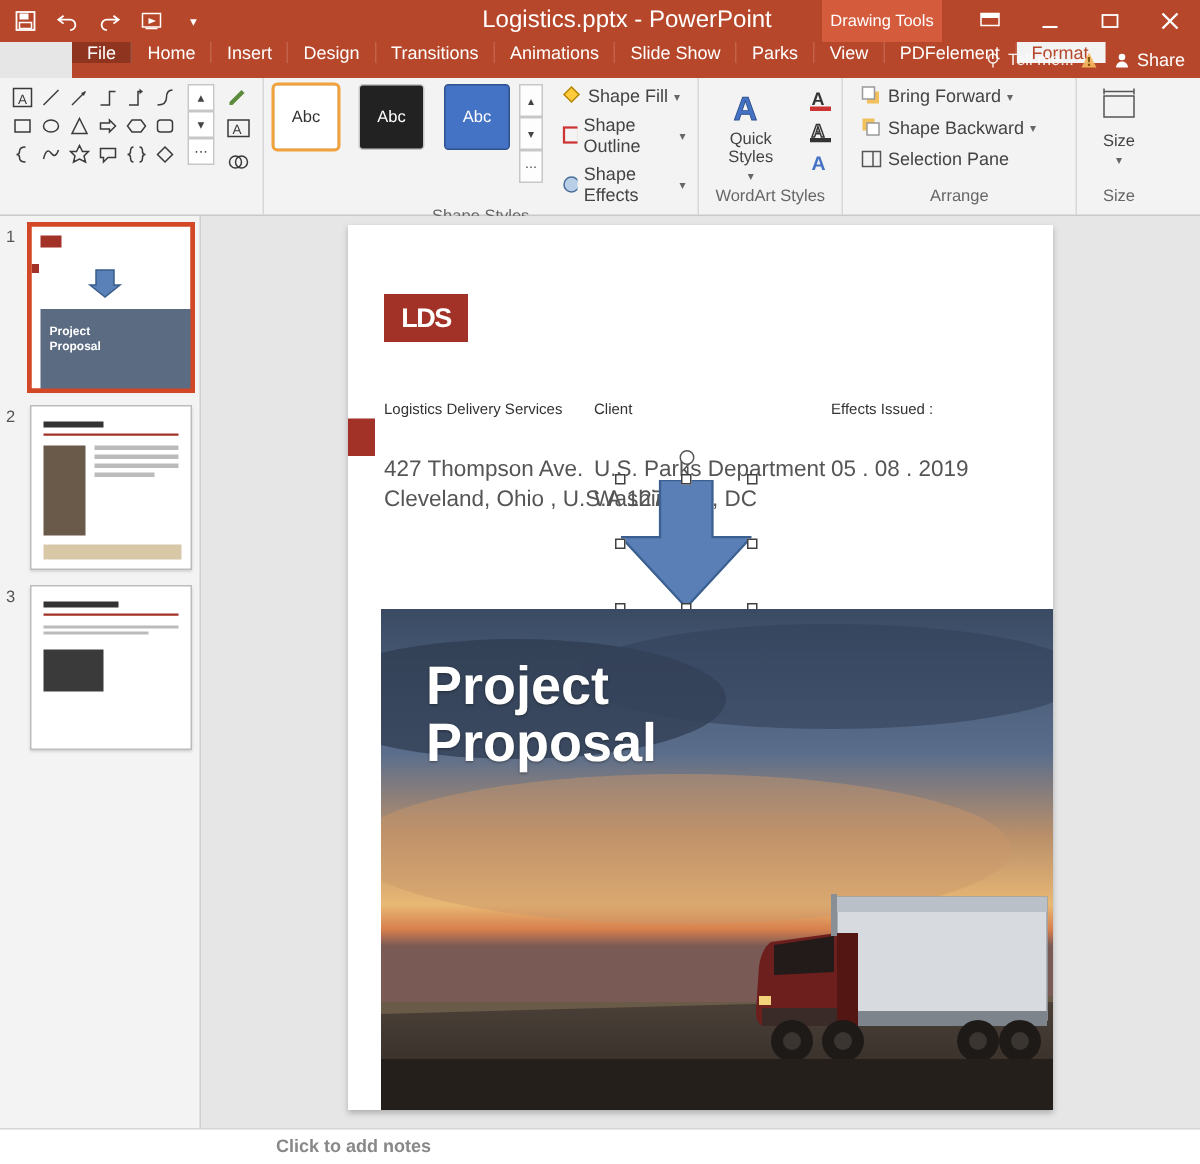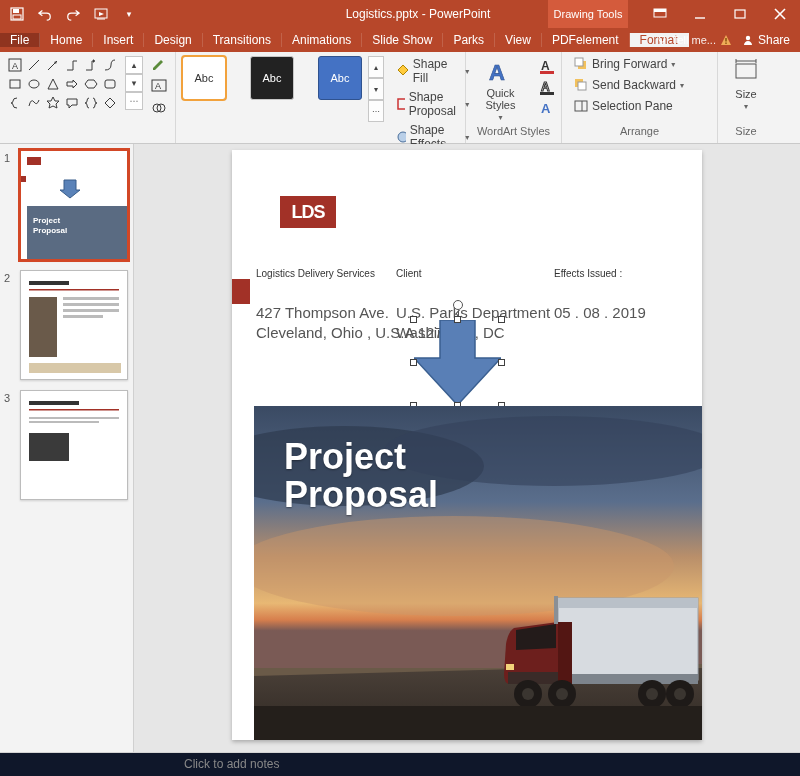--- a/index.html
+++ b/index.html
@@ -2,46 +2,46 @@
 <html><head>
 <meta charset="utf-8">
 <style>
   * { box-sizing: border-box; margin: 0; padding: 0; font-family: "Segoe UI", Arial, sans-serif; }
   body { width: 800px; height: 776px; overflow: hidden; background: #e6e6e6; font-size: 12px; color: #444; }
 
   
   .titlebar { height: 28px; background: #b7472a; display: flex; align-items: center; color: #fff; position: relative; }
   .titlebar .qat { display: flex; gap: 14px; padding: 0 10px; align-items: center; }
   .titlebar .qat .ico { width: 14px; height: 14px; display: flex; align-items: center; justify-content: center; }
-  .titlebar .title { position: absolute; left: 50%; transform: translateX(-50%); font-size: 12px; padding-left: 36px; }
+  .titlebar .title { position: absolute; left: 50%; transform: translateX(-50%); font-size: 16px; padding-left: 36px; }
   .titlebar .context-tab { position:absolute; right:172px; top:0; height:28px; width:80px; background:#d45b3c; display:flex; align-items:center; justify-content:center; font-size:11px; }
   .titlebar .wincontrols { position: absolute; right: 0; top: 0; display: flex; }
   .titlebar .winbtn { width: 40px; height: 28px; display: flex; align-items: center; justify-content: center; }
 
   
-  .tabs { height: 24px; background: #b7472a; display: flex; align-items: center; color: #fff; font-size: 12px; position: relative; }
+  .tabs { height: 24px; background: #b7472a; display: flex; align-items: flex-start; color: #fff; font-size: 12px; position: relative; margin-left: 48px; }
   .tabs .tab { padding: 0 10px; display: flex; align-items: center; border-right: 1px solid rgba(255,255,255,0.15); cursor: pointer; }
   .tabs .tab.file { background: #8f341f; }
   .tabs .tab.active { background: #f3f3f3; color: #b7472a; }
   .tabs .right { position: absolute; right: 0; top: 0; height: 24px; display: flex; align-items: center; gap: 4px; padding-right:4px; }
   .tabs .tell { color:#fff; opacity:.9; font-size:11px; display:flex; align-items:center; gap:4px; }
   .tabs .share { color:#fff; font-size:12px; display:flex; align-items:center; gap:4px; padding:0 6px; }
 
   
   .ribbon { height: 92px; background: #f3f3f3; border-bottom: 1px solid #c9c9c9; display: flex; }
   .group { border-right: 1px solid #d8d8d8; padding: 4px 6px 2px 6px; display: flex; flex-direction: column; justify-content: space-between; position: relative; }
   .group .body { flex: 1; display: flex; align-items: flex-start; gap: 6px; }
   .group .label { font-size: 11px; text-align: center; color: #666; height: 16px; position: relative; }
 
   .shape-gallery { display: grid; grid-template-columns: repeat(6, 18px); grid-template-rows: repeat(3, 18px); gap:1px; }
   .shape-gallery .sc { width:18px; height:18px; display:flex;align-items:center;justify-content:center; }
   .side-col { display:flex; flex-direction:column; gap:0; }
   .side-col .sbtn { width:18px; height:18px; border:1px solid #c7c7c7; font-size:9px; display:flex;align-items:center;justify-content:center; background:#fff; }
 
-  .style-gallery { display:flex; gap:24px; align-items:flex-end; }
+  .style-gallery { display:flex; gap:13px; align-items:flex-end; }
   .style-swatch { width:44px; height:44px; border:1px solid #c7c7c7; border-radius:3px; display:flex; align-items:center; justify-content:center; font-size:11px; }
   .style-swatch.sel { outline:2px solid #f2a23c; outline-offset:-1px; }
   .style-swatch.white { background:#fff; color:#333; }
   .style-swatch.black { background:#222; color:#fff; }
   .style-swatch.blue  { background:#4472c4; color:#fff; border:1px solid #2f528f; }
   .style-side { display:flex; flex-direction:column; gap:0; }
   .style-side .sbtn { width:16px; height:22px; border:1px solid #c7c7c7; font-size:8px; display:flex;align-items:center;justify-content:center; background:#fdfdfd; }
   .menu-col { display:flex; flex-direction:column; gap:3px; font-size:12px; margin-left:4px; }
   .menu-item { display:flex; align-items:center; gap:4px; padding:1px 2px; cursor:pointer; }
   .menu-item .chev { font-size:8px; color:#666; }
@@ -52,40 +52,40 @@
   .main { display:flex; height: calc(776px - 28px - 24px - 92px - 24px); background:#e6e6e6; }
   .thumbs { width:134px; background:#f3f3f3; border-right:1px solid #d0d0d0; overflow:auto; padding:6px 4px; }
   .thumb-wrap { display:flex; gap:4px; margin-bottom:10px; }
   .thumb-num { width:12px; font-size:11px; color:#555; padding-top:2px; }
   .thumb { width:108px; height:110px; background:#fff; border:1px solid #bcbcbc; box-shadow:0 1px 2px rgba(0,0,0,.15); position:relative; }
   .thumb.active { outline:3px solid #d24726; outline-offset:-1px; border-color:#d24726; }
 
   .canvas { flex:1; position:relative; display:flex; align-items:flex-start; justify-content:center; overflow:hidden; background:#e6e6e6; }
   .slide { margin-top:6px; width:470px; height:590px; background:#fff; box-shadow:0 2px 4px rgba(0,0,0,.25); position:relative; }
 
-  .slide .logo { position:absolute; left:24px; top:46px; width:56px; height:32px; background:#a23127; color:#fff; font-weight:700; font-size:18px; display:flex; align-items:center; justify-content:center; letter-spacing:-1px;margin-left:24px; }
+  .slide .logo { position:absolute; left:24px; top:46px; width:56px; height:32px; background:#a23127; color:#fff; font-weight:700; font-size:18px; display:flex; align-items:center; justify-content:center; letter-spacing:-1px; }
   .slide .marker { position:absolute; left:0; top:129px; width:18px; height:25px; background:#a23127; }
   .slide .col { position:absolute; top:118px; font-size:10px; color:#333; }
   .slide .c1 { left:24px; } .slide .c2 { left:164px; } .slide .c3 { left:322px; }
   .slide .col .sub { display:block; font-size:15px; color:#555; margin-top:24px; line-height:1.35; }
 
   .arrow-wrap { position:absolute; left:182px; top:170px; width:87px; height:85px; }
   .arrow-wrap .handle { position:absolute; width:7px; height:7px; background:#fff; border:1px solid #404040; }
   .h-tl{left:-4px;top:-4px} .h-tr{right:-4px;top:-4px} .h-bl{left:-4px;bottom:-4px} .h-br{right:-4px;bottom:-4px}
   .h-tm{left:calc(50% - 4px);top:-4px} .h-bm{left:calc(50% - 4px);bottom:-4px}
   .h-ml{left:-4px;top:calc(50% - 4px)} .h-mr{right:-4px;top:calc(50% - 4px)}
   .arrow-wrap .rot { position:absolute; left:calc(50% - 5px); top:-20px; width:10px; height:10px; border:1px solid #555; border-radius:50%; background:#fff; }
   .arrow-wrap .rot:after{content:"";position:absolute;left:4px;top:10px;width:1px;height:6px;background:#555;}
 
   .hero { position:absolute; left:22px; right:0; top:256px; bottom:0; overflow:hidden; }
   .hero svg { width:100%; height:100%; display:block; }
   .hero .title { position:absolute; left:30px; top:32px; color:#fff; font-size:36px; font-weight:600; line-height:1.05; text-shadow:0 1px 2px rgba(0,0,0,.4); }
 
   
-  .notes { height:24px; background:#0f172a; border-top:1px solid #d4d4d4; padding:4px 184px; font-size:12px; color:#888; }
+  .notes { height:24px; background:#ffffff; border-top:1px solid #d4d4d4; padding:4px 184px; font-size:12px; color:#888;font-weight:bold; }
 
   .ico svg { display:block; }
 </style>
 </head>
 <body>
 
 <div class="titlebar">
   <div class="qat">
     <span class="ico">
         <svg width="14" height="14" viewBox="0 0 14 14">
@@ -319,21 +319,21 @@
             <svg width="14" height="14">
               <path d="M7 1l5 5-5 5-5-5z" fill="#ffcb3d" stroke="#b38600"></path>
             </svg>
             <span>Shape Fill</span>
             <span class="chev">▾</span>
           </div>
         <div class="menu-item">
             <svg width="14" height="14">
               <rect x="2" y="2" width="10" height="10" fill="none" stroke="#c33" stroke-width="1.5"></rect>
             </svg>
-            <span>Shape Proposal</span>
+            <span>Shape Outline</span>
             <span class="chev">▾</span>
           </div>
         <div class="menu-item">
             <svg width="14" height="14">
               <circle cx="7" cy="7" r="5" fill="#b9cfe8" stroke="#4a6f9b"></circle>
             </svg>
             <span>Shape Effects</span>
             <span class="chev">▾</span>
           </div>
       </div>
@@ -382,21 +382,21 @@
               <rect x="1" y="1" width="8" height="8" fill="#fff" stroke="#999"></rect>
             </svg>
             <span>Bring Forward</span>
             <span class="chev">▾</span>
           </div>
         <div class="menu-item">
             <svg width="14" height="14">
               <rect x="1" y="1" width="8" height="8" fill="#f2c15d"></rect>
               <rect x="4" y="4" width="8" height="8" fill="#fff" stroke="#999"></rect>
             </svg>
-            <span>Send Backward</span>
+            <span>Shape Backward</span>
             <span class="chev">▾</span>
           </div>
         <div class="menu-item">
             <svg width="14" height="14">
               <rect x="1" y="2" width="12" height="10" fill="none" stroke="#555"></rect>
               <line x1="8" y1="2" x2="8" y2="12" stroke="#555"></line>
             </svg>
             <span>Selection Pane</span>
           </div>
       </div>

